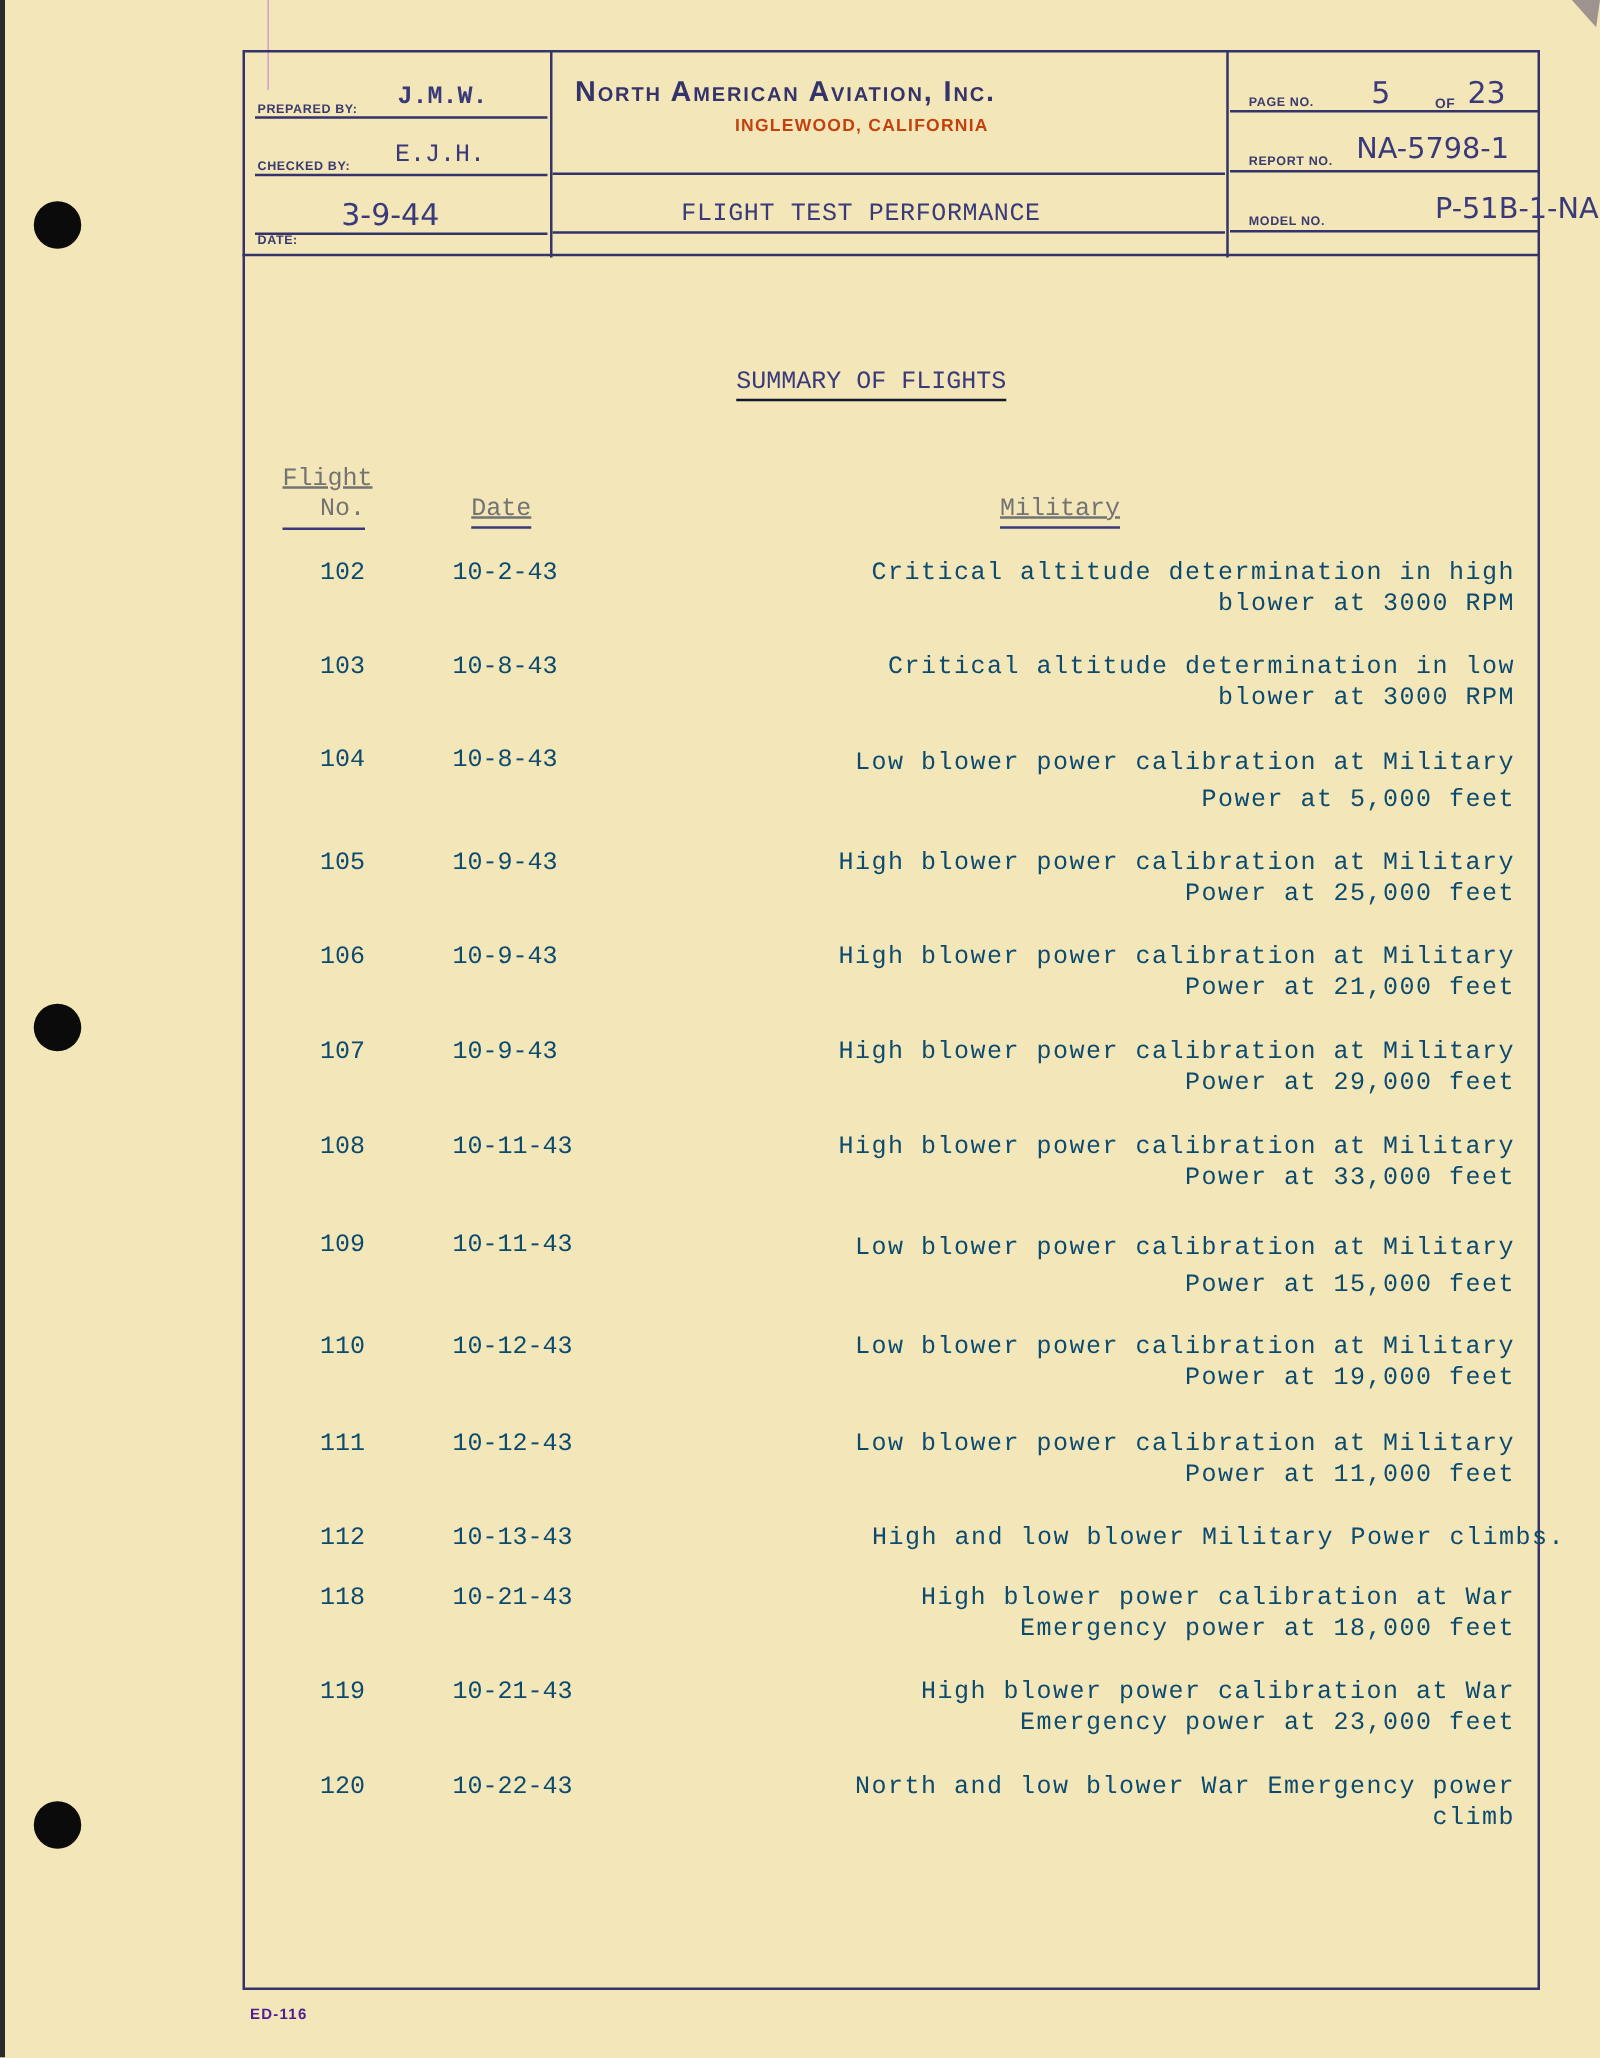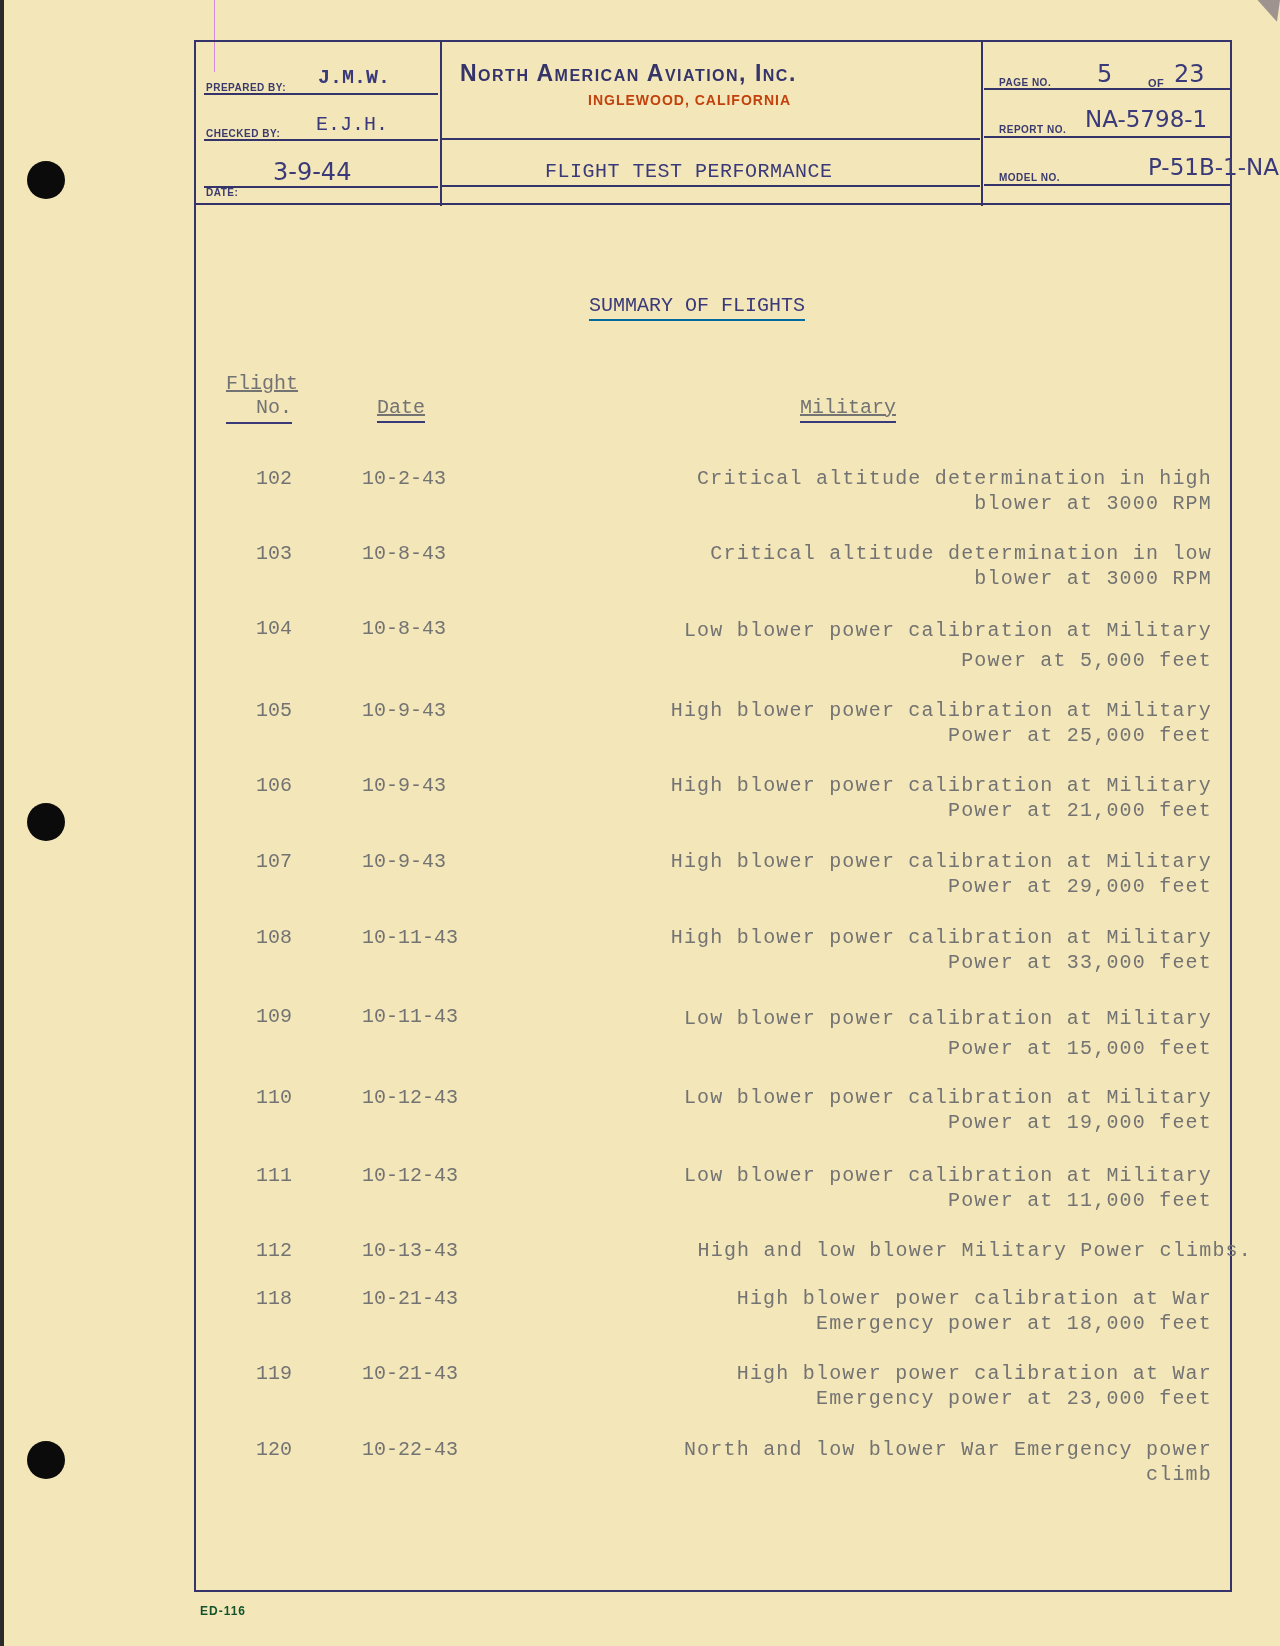--- a/index.html
+++ b/index.html
@@ -51,39 +51,39 @@
     position: absolute; left: 588px; top: 92px; font-family: "Liberation Sans", sans-serif;
     font-weight: bold; font-size: 14px; letter-spacing: 1px; color: #c2410c;
   }
   .subtitle {
     position: absolute; left: 545px; top: 160px; font-family: "Liberation Mono", monospace;
     font-size: 20px; color: #3a3a7a; letter-spacing: .5px;
   }
   
   .section-title {
     position: absolute; left: 589px; top: 294px; font-family: "Liberation Mono", monospace;
-    font-size: 20px; color: #3a3a7a; border-bottom: 2px solid #0369a1; padding-bottom: 2px; text-align: center;
+    font-size: 20px; color: #3a3a7a; border-bottom: 2px solid #0f172a; padding-bottom: 2px; text-align: center;
   }
   .col-head {
     position: absolute; font-family: "Liberation Mono", monospace; font-size: 20px; color: #737373;
     line-height: 24px;
     text-decoration: underline;
   }
   .col-head .ul { border-bottom: 2px solid #3a3a7a; padding-bottom: 2px; }
   .row { position: absolute; left: 0; width: 1280px; }
   .cell {
     position: absolute; font-family: "Liberation Mono", monospace; font-size: 20px;
-    color: #737373; line-height: 25px; white-space: pre-wrap; margin-top: 20px;
+    color: #0c4a6e; line-height: 25px; white-space: pre-wrap;
   }
   .c-no { left: 256px; }
   .c-date { left: 362px; }
   .c-rem { left: 572px; width: 640px; letter-spacing: 1.2px; text-align: right; }
   .form-code {
     position: absolute; left: 200px; top: 1604px; font-family: "Liberation Sans", sans-serif;
-    font-size: 12px; font-weight: bold; color: #14532d; letter-spacing: 1px;
+    font-size: 12px; font-weight: bold; color: #4c1d95; letter-spacing: 1px;
   }
 </style>
 </head>
 <body>
 
 <div class="paper-edge"></div>
 <div class="corner-fold"></div>
 <div class="pink-margin"></div>
 <div class="punch-hole" style="top:161px"></div>
 <div class="punch-hole" style="top:803px"></div>

